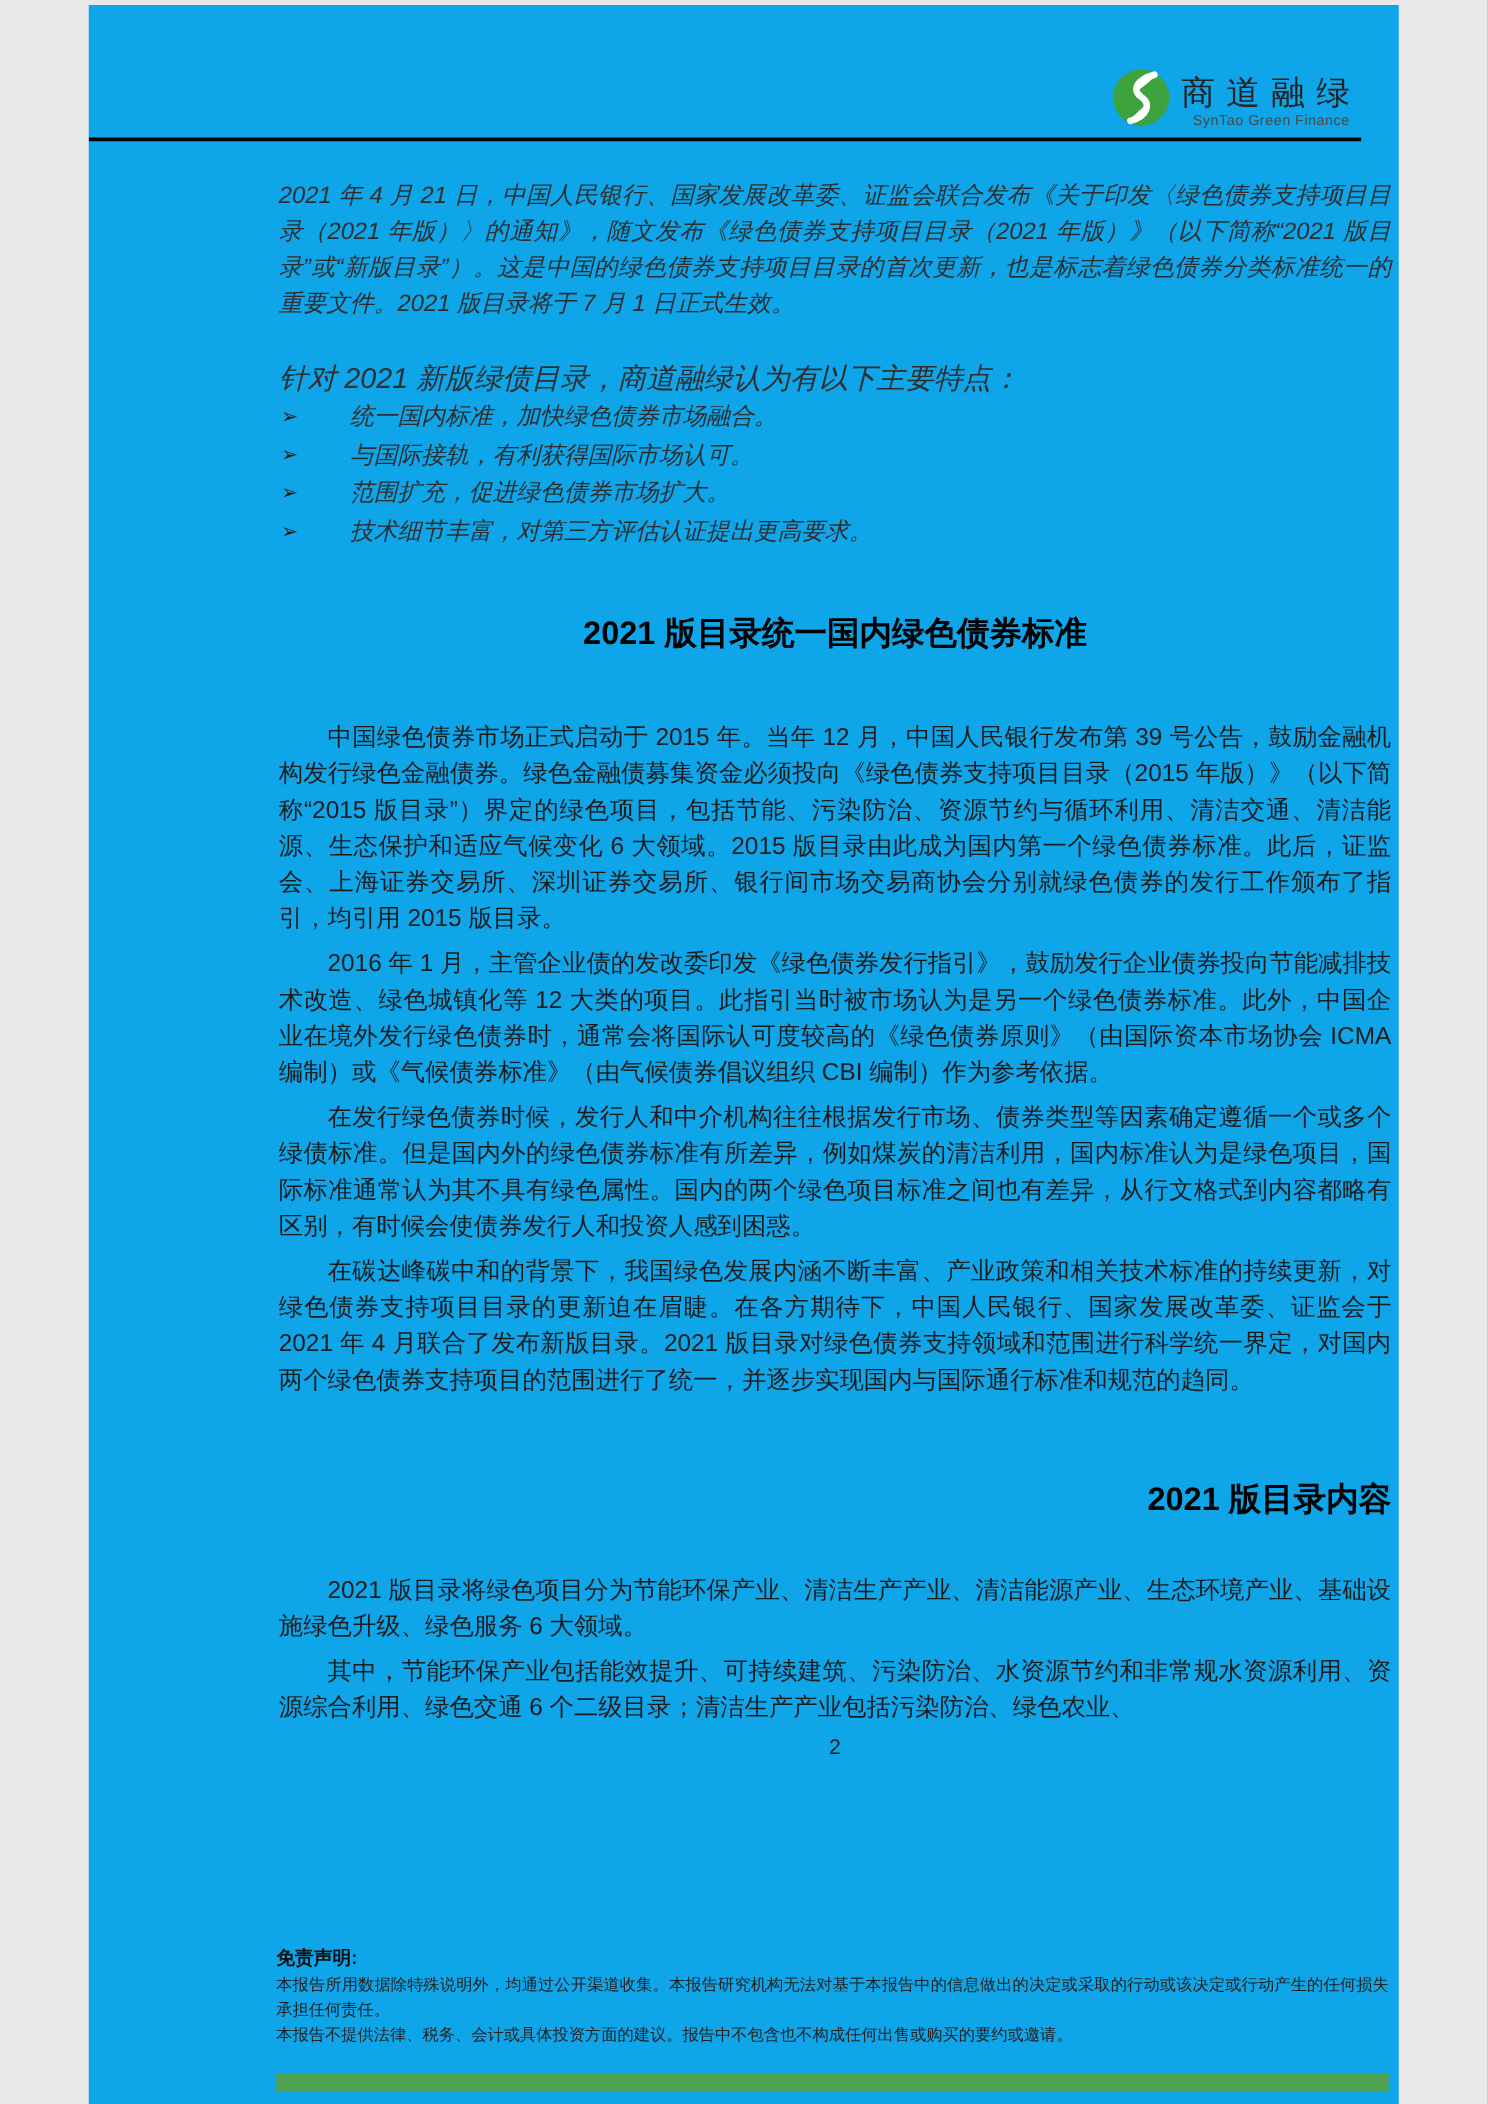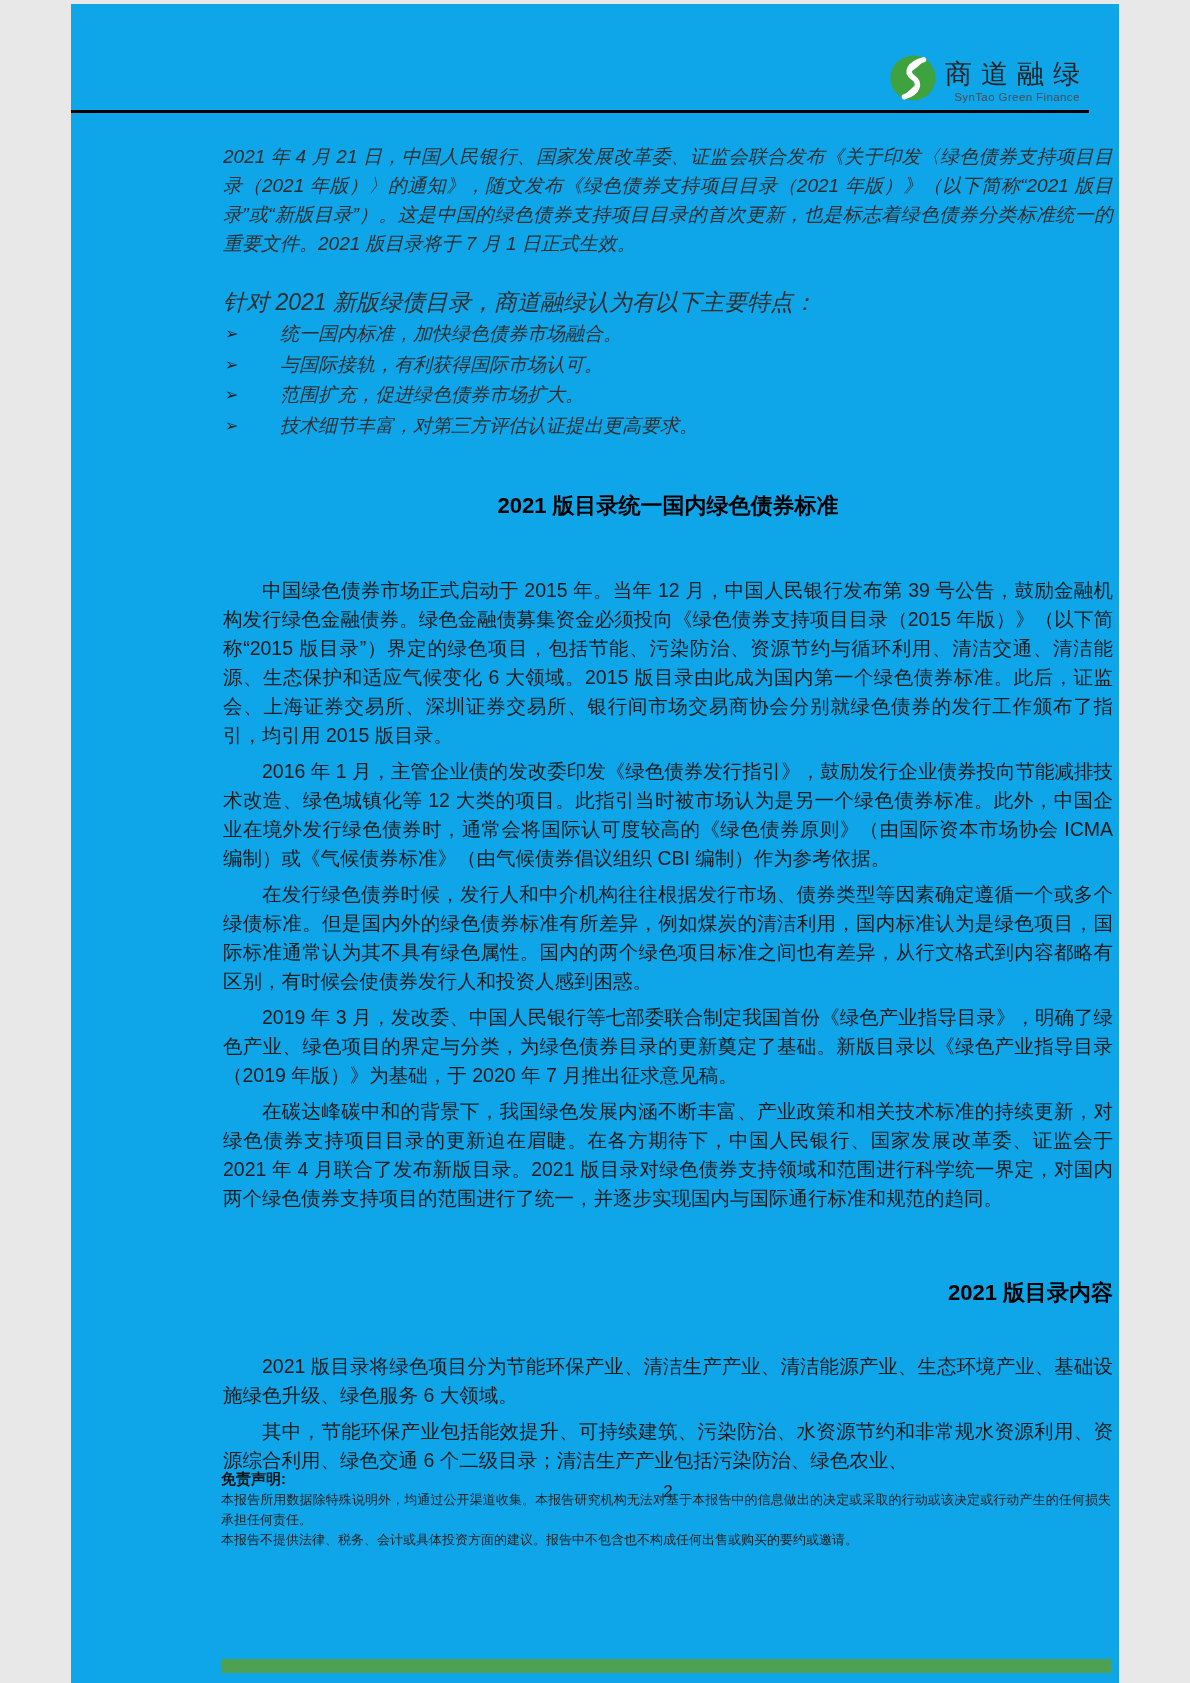--- a/index.html
+++ b/index.html
@@ -41,33 +41,33 @@
   .bullet-list{margin:2px 0 0 0;}
   .bullet-item{
     position:relative;padding-left:57px;
     font-style:italic;font-size:19px;line-height:30.5px;color:#2e2e2e;
   }
   .bullet-marker{
     position:absolute;left:2px;top:0;
     font-style:normal;font-size:16px;color:#1c1c1c;
   }
   .sec-heading{
-    font-size:22px;font-weight:bold;text-align:center;color:#000;
+    font-size:26px;font-weight:bold;text-align:center;color:#000;
     line-height:30px;margin:50px 0 55px 0;
   }
   .sec-heading.second{margin:65px 0 44px 0;text-align:right;}
   .body-p{
     font-size:19.5px;line-height:29px;text-align:justify;
     text-indent:2em;color:#1c1c1c;margin:0 0 7px 0;
   }
   .page-number{
     text-align:center;font-size:17px;color:#1c1c1c;margin-top:5px;line-height:20px;
   }
   
-  .footer{position:absolute;left:150px;top:1464px;width:890px;}
+  .footer{position:absolute;left:150px;top:1552px;width:890px;}
   .disclaimer-title{font-size:15px;font-weight:bold;color:#111;line-height:22px;margin:0;}
   .disclaimer-line{font-size:13px;color:#222;line-height:20px;text-align:justify;margin:0;}
   .footer-bar{
     position:absolute;left:150px;top:1655px;width:890px;height:14px;
   }
 </style>
 </head>
 <body>
 
 <div class="page">
@@ -109,21 +109,20 @@
         <span class="bullet-marker">➢</span>
         <span>技术细节丰富，对第三方评估认证提出更高要求。</span>
       </div>
     </div>
 
     <h2 class="sec-heading">2021 版目录统一国内绿色债券标准</h2>
 
     <p class="body-p">中国绿色债券市场正式启动于 2015 年。当年 12 月，中国人民银行发布第 39 号公告，鼓励金融机构发行绿色金融债券。绿色金融债募集资金必须投向《绿色债券支持项目目录（2015 年版）》（以下简称“2015 版目录”）界定的绿色项目，包括节能、污染防治、资源节约与循环利用、清洁交通、清洁能源、生态保护和适应气候变化 6 大领域。2015 版目录由此成为国内第一个绿色债券标准。此后，证监会、上海证券交易所、深圳证券交易所、银行间市场交易商协会分别就绿色债券的发行工作颁布了指引，均引用 2015 版目录。</p>
     <p class="body-p">2016 年 1 月，主管企业债的发改委印发《绿色债券发行指引》，鼓励发行企业债券投向节能减排技术改造、绿色城镇化等 12 大类的项目。此指引当时被市场认为是另一个绿色债券标准。此外，中国企业在境外发行绿色债券时，通常会将国际认可度较高的《绿色债券原则》（由国际资本市场协会 ICMA 编制）或《气候债券标准》（由气候债券倡议组织 CBI 编制）作为参考依据。</p>
     <p class="body-p">在发行绿色债券时候，发行人和中介机构往往根据发行市场、债券类型等因素确定遵循一个或多个绿债标准。但是国内外的绿色债券标准有所差异，例如煤炭的清洁利用，国内标准认为是绿色项目，国际标准通常认为其不具有绿色属性。国内的两个绿色项目标准之间也有差异，从行文格式到内容都略有区别，有时候会使债券发行人和投资人感到困惑。</p>
-    <p class="body-p">2019 年 3 月，发改委、中国人民银行等七部委联合制定我国首份《绿色产业指导目录》，明确了绿色产业、绿色项目的界定与分类，为绿色债券目录的更新奠定了基础。新版目录以《绿色产业指导目录（2019 年版）》为基础，于 2020 年 7 月推出征求意见稿。</p>
     <p class="body-p">在碳达峰碳中和的背景下，我国绿色发展内涵不断丰富、产业政策和相关技术标准的持续更新，对绿色债券支持项目目录的更新迫在眉睫。在各方期待下，中国人民银行、国家发展改革委、证监会于 2021 年 4 月联合了发布新版目录。2021 版目录对绿色债券支持领域和范围进行科学统一界定，对国内两个绿色债券支持项目的范围进行了统一，并逐步实现国内与国际通行标准和规范的趋同。</p>
 
     <h2 class="sec-heading second">2021 版目录内容</h2>
 
     <p class="body-p">2021 版目录将绿色项目分为节能环保产业、清洁生产产业、清洁能源产业、生态环境产业、基础设施绿色升级、绿色服务 6 大领域。</p>
     <p class="body-p">其中，节能环保产业包括能效提升、可持续建筑、污染防治、水资源节约和非常规水资源利用、资源综合利用、绿色交通 6 个二级目录；清洁生产产业包括污染防治、绿色农业、</p>
 
     <div class="page-number">2</div>
   </div>
 

